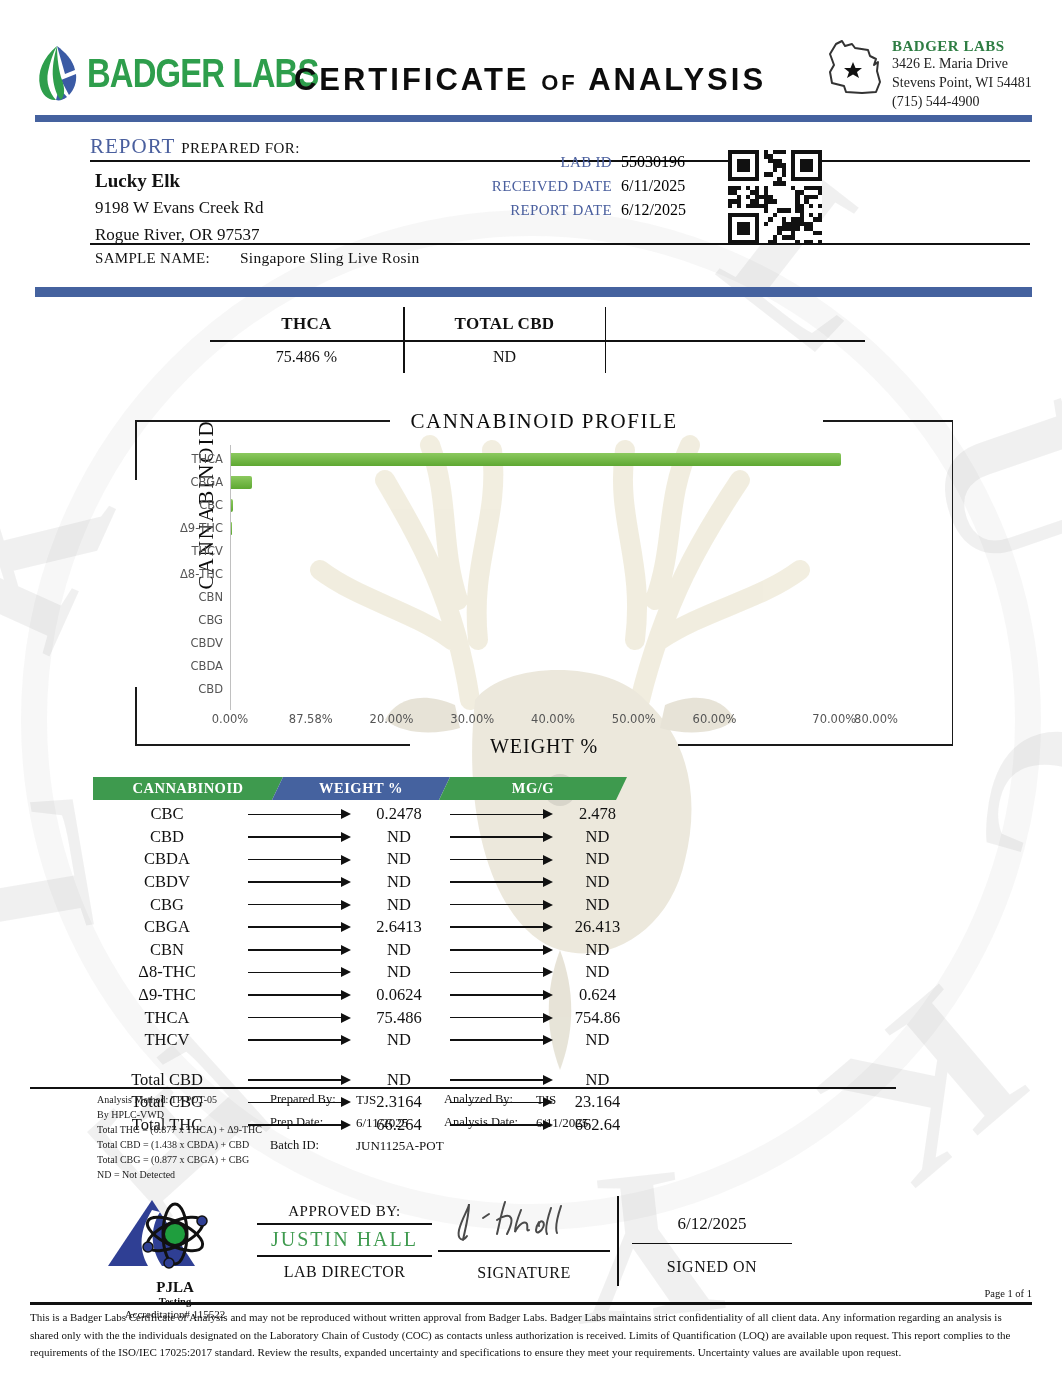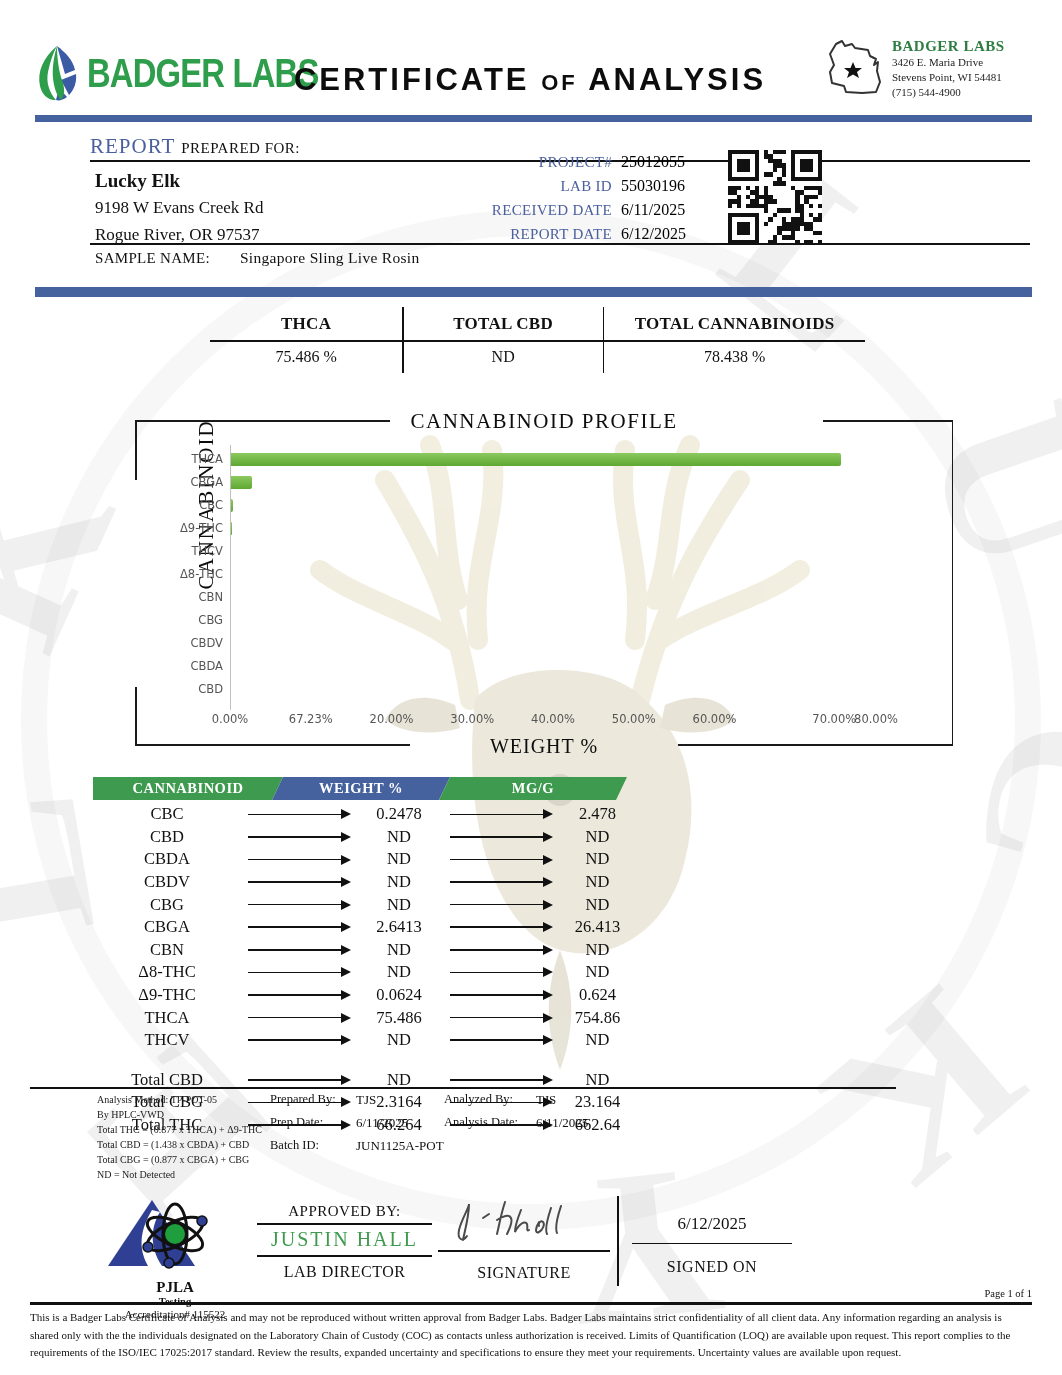--- a/index.html
+++ b/index.html
@@ -16,21 +16,21 @@
   
   .brand { position:absolute; top:44px; left:35px; display:flex; align-items:center; gap:8px; }
   .brand-text { font-family:"Liberation Sans", sans-serif; font-weight:bold; font-size:40px;
     color:#2e9e4c; letter-spacing:-1px; transform:scaleX(.82); transform-origin:left center; white-space:nowrap; }
   .coa-title { position:absolute; top:62px; left:530px; transform:translateX(-50%);
     font-family:"Liberation Sans", sans-serif; font-weight:bold; color:#0d0d0d;
     font-size:31px; letter-spacing:3px; white-space:nowrap; }
   .coa-title .of { font-size:22px; }
   .labcard { position:absolute; top:38px; right:30px; width:210px; display:flex; gap:6px; }
   .labcard .lc-name { color:#2e7d43; font-size:15px; font-weight:bold; letter-spacing:.5px; }
-  .labcard .lc-line { font-size:11px; line-height:1.35; color:#222; }
+  .labcard .lc-line { font-size:14px; line-height:1.35; color:#222; }
   .bluerule1 { position:absolute; top:115px; left:35px; width:997px; height:7px; background:#45629f; }
 
   
   .rep-label { position:absolute; top:134px; left:90px; font-size:21px; color:#4a5f9e; letter-spacing:1px; }
   .rep-sub { font-size:15px; color:#111; letter-spacing:.5px; }
   .client { position:absolute; top:166px; left:95px; font-size:17px; line-height:1.55; }
   .client .cname { font-weight:bold; font-size:19px; }
   .meta { position:absolute; top:153px; left:420px; width:292px; }
   .meta-row { display:flex; height:24px; align-items:baseline; }
   .meta-row .ml { flex:1; text-align:right; color:#4a5f9e; font-size:15px; letter-spacing:.3px; }
@@ -181,24 +181,20 @@
     </div>
     <div class="hline" style="top:160px; left:90px; width:940px;"></div>
 
     <div class="client">
       <div class="cname">Lucky Elk</div>
       <div>9198 W Evans Creek Rd</div>
       <div>Rogue River, OR 97537</div>
     </div>
 
     <div class="meta" id="meta-rows">
-        <div class="meta-row">
-          <span class="ml">PROJECT#</span>
-          <span class="mv">25012055</span>
-        </div>
         <div class="meta-row">
           <span class="ml">LAB ID</span>
           <span class="mv">55030196</span>
         </div>
         <div class="meta-row">
           <span class="ml">RECEIVED DATE</span>
           <span class="mv">6/11/2025</span>
         </div>
         <div class="meta-row">
           <span class="ml">REPORT DATE</span>
@@ -348,24 +344,20 @@
         <div class="sum-col" style="width: 193px;">
           <div class="sh">THCA</div>
           <div class="svl">75.486 %</div>
         </div>
         <div class="sum-div"></div>
         <div class="sum-col" style="width: 200px;">
           <div class="sh">TOTAL CBD</div>
           <div class="svl">ND</div>
         </div>
         <div class="sum-div"></div>
-        <div class="sum-col" style="width: 262px;">
-          <div class="sh">TOTAL CANNABINOIDS</div>
-          <div class="svl">78.438 %</div>
-        </div>
       </div>
     <div class="sum-hr"></div>
 
     <div class="chart" id="chart">
 
       <div class="cline" style="top:13px; left:0; width:255px; height:1.5px;"></div>
       <div class="cline" style="top:13px; right:0; width:130px; height:1.5px;"></div>
       <div class="cline" style="top:13px; right:0; width:1.5px; height:325px;"></div>
       <div class="cline" style="top:13px; left:0; width:1.5px; height:60px;"></div>
       <div class="cline" style="top:280px; left:0; width:1.5px; height:58px;"></div>
@@ -410,21 +402,21 @@
           </div>
           <div class="crow" style="top: 249px;">
             <span class="clab">CBDA</span>
           </div>
           <div class="crow" style="top: 272px;">
             <span class="clab">CBD</span>
           </div>
         </div>
       <div id="chart-ticks">
           <span class="ctick" style="left: 95px;">0.00%</span>
-          <span class="ctick" style="left: 175.75px;">67.23%</span>
+          <span class="ctick" style="left: 175.75px;">87.58%</span>
           <span class="ctick" style="left: 256.5px;">20.00%</span>
           <span class="ctick" style="left: 337.25px;">30.00%</span>
           <span class="ctick" style="left: 418px;">40.00%</span>
           <span class="ctick" style="left: 498.75px;">50.00%</span>
           <span class="ctick" style="left: 579.5px;">60.00%</span>
           <span class="ctick" style="left: 660.25px; margin-left: 39px;">70.00%</span>
           <span class="ctick" style="left: 741px;">80.00%</span>
         </div>
     </div>
 

